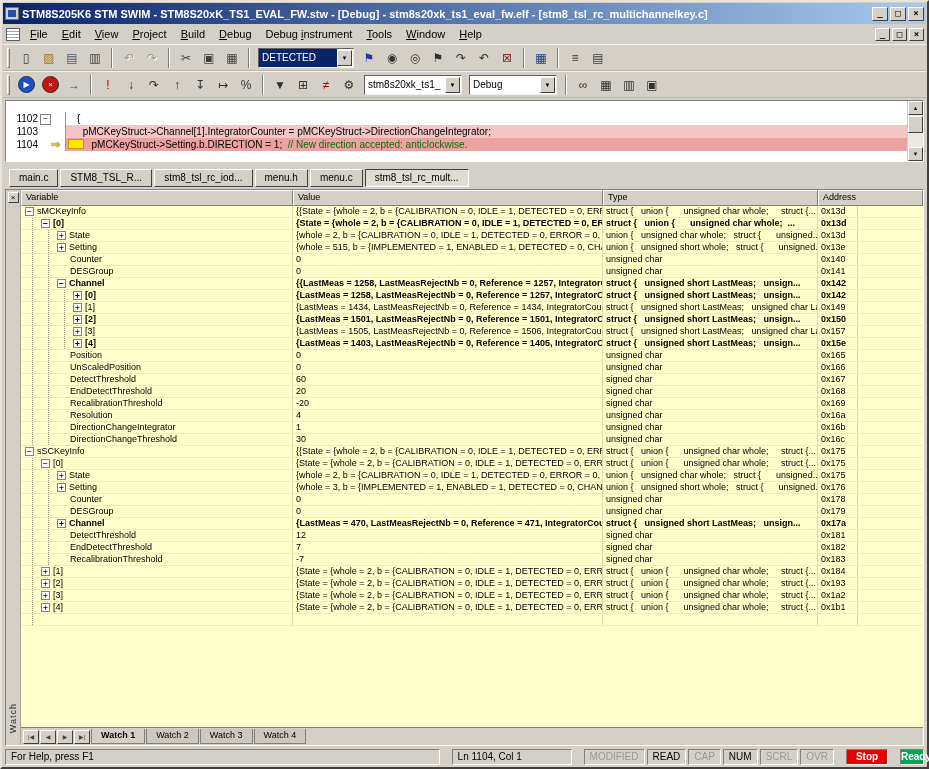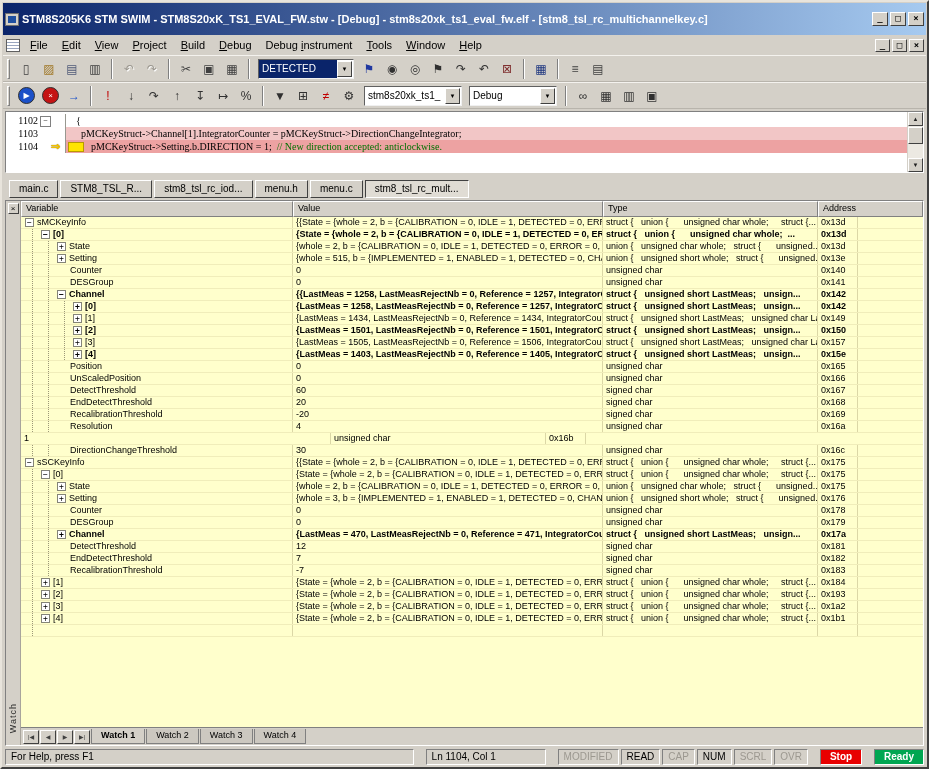--- a/index.html
+++ b/index.html
@@ -1,21 +1,21 @@
 <!DOCTYPE html>
 <html><head>
 <meta charset="utf-8">
 <style>
   *{box-sizing:border-box;margin:0;padding:0}
   html,body{width:929px;height:769px;overflow:hidden;background:#fff;
     font-family:"Liberation Sans","DejaVu Sans",sans-serif;}
   .window{width:929px;height:769px;background:#d4d0c8;display:flex;flex-direction:column;
     border:2px solid;border-color:#e8e4dc #404040 #404040 #e8e4dc;padding:1px;}
   
-  .titlebar{height:32px;flex:none;background:linear-gradient(90deg,#0a246a,#a6caf0);
+  .titlebar{height:21px;flex:none;background:linear-gradient(90deg,#0a246a,#a6caf0);
     display:flex;align-items:center;padding:0 2px;gap:3px}
   .app-icon{width:14px;height:13px;flex:none;background:#d4d0c8;border:1px solid #707070;position:relative}
   .app-icon::after{content:"";position:absolute;inset:2px;background:#2050a0}
   .title-text{flex:1;color:#fff;font-weight:bold;font-size:11px;white-space:nowrap;overflow:hidden}
   .win-btns{display:flex;gap:2px;align-items:center}
   .wbtn{width:16px;height:14px;background:#d4d0c8;border:1px solid;border-color:#fff #404040 #404040 #fff;
     font-size:9px;line-height:11px;text-align:center;font-weight:bold;font-family:"DejaVu Sans Mono",monospace}
   
   .menubar{height:20px;flex:none;display:flex;align-items:center;padding:0 2px}
   .doc-icon{width:14px;height:13px;flex:none;margin:0 3px 0 1px;background:#fff;border:1px solid #606060;
@@ -36,21 +36,21 @@
   .tb-sep{width:2px;height:20px;flex:none;border-left:1px solid #808080;border-right:1px solid #fff;margin:0 4px}
   .tb-combo{height:20px;flex:none;background:#fff;border:1px solid;border-color:#606060 #f0f0f0 #f0f0f0 #606060;
     display:flex;align-items:center;margin:0 3px}
   .combo-text{flex:1;font-size:10px;padding:0 3px;white-space:nowrap;overflow:hidden;align-self:stretch;line-height:18px}
   .combo-text.sel{background:#0a246a;color:#fff}
   .combo-btn{width:15px;height:16px;flex:none;background:#d4d0c8;border:1px solid;border-color:#fff #404040 #404040 #fff;
     font-size:6px;display:flex;align-items:center;justify-content:center;margin-right:1px}
   
   .editor-wrap{height:62px;flex:none;margin:2px;background:#fff;display:flex;overflow:hidden;
     border:1px solid;border-color:#808080 #fff #fff #808080}
-  .editor-lines{flex:1;min-width:0;font-family:Liberation Serif, serif;font-size:10px;padding-top:2px;overflow:hidden}
+  .editor-lines{flex:1;min-width:0;font-family:Liberation Sans, sans-serif;font-size:10px;padding-top:11px;overflow:hidden}
   .eline{height:13px;line-height:13px;display:flex;white-space:pre}
   .gutter{width:60px;flex:none;display:flex;border-right:1px solid #989890}
   .lnum{width:32px;text-align:right;font-size:10px;color:#000}
   .fold{width:13px;position:relative}
   .fold.minus::before{content:"−";position:absolute;left:2px;top:2px;width:9px;height:9px;border:1px solid #808080;
     background:#fff;font-size:8px;line-height:7px;text-align:center}
   .pcarrow{width:14px;text-align:left;color:#f0c000;font-weight:bold;font-size:11px;text-shadow:0 0 1px #705800}
   .ltext{flex:1;min-width:0;overflow:hidden}
   .ltext.hl-light{background:#f2c6c6}
   .ltext.hl-strong{background:#eda2a2}
@@ -101,21 +101,21 @@
   .statusbar{height:20px;flex:none;display:flex;align-items:center;gap:12px;padding:2px 2px 1px 2px}
   .sb-panel{height:16px;border:1px solid;border-color:#808080 #fff #fff #808080;
     font-size:10px;line-height:14px;padding:0 5px;white-space:nowrap;overflow:hidden}
   .sb-help{flex:1}
   .sb-pos{width:120px}
   .status-inds{display:flex;gap:2px}
   .sb-ind{text-align:center}
   .sb-ind.off{color:#9c9890}
   .sb-stop,.sb-ready{height:16px;font-size:10px;line-height:14px;text-align:center;
     border:1px solid;border-color:#808080 #fff #fff #808080;font-weight:bold}
-  .sb-stop{width:42px}.sb-ready{width:50px}
+  .sb-stop{width:42px}.sb-ready{width:24px}
 </style>
 </head>
 <body>
 
 <div class="window">
 
   <div class="titlebar">
     <span class="app-icon"></span>
     <span class="title-text">STM8S205K6 STM SWIM - STM8S20xK_TS1_EVAL_FW.stw - [Debug] - stm8s20xk_ts1_eval_fw.elf - [stm8_tsl_rc_multichannelkey.c]</span>
     <span class="win-btns">
@@ -348,20 +348,21 @@
             <div class="wcell c3">signed char</div>
             <div class="wcell c4">0x169</div>
           </div>
           <div class="wrow">
             <div class="wcell c1"><div class="ind"></div><div class="ind"></div><div class="lsp"></div><span class="vname">Resolution</span></div>
             <div class="wcell c2">4</div>
             <div class="wcell c3">unsigned char</div>
             <div class="wcell c4">0x16a</div>
           </div>
           <div class="wrow">
+            <div class="wcell c1"><div class="ind"></div><div class="ind"></div><div class="lsp"></div><span class="vname">DirectionChangeIntegrator</span></div>
             <div class="wcell c2">1</div>
             <div class="wcell c3">unsigned char</div>
             <div class="wcell c4">0x16b</div>
           </div>
           <div class="wrow">
             <div class="wcell c1"><div class="ind"></div><div class="ind"></div><div class="lsp"></div><span class="vname">DirectionChangeThreshold</span></div>
             <div class="wcell c2">30</div>
             <div class="wcell c3">unsigned char</div>
             <div class="wcell c4">0x16c</div>
           </div>

